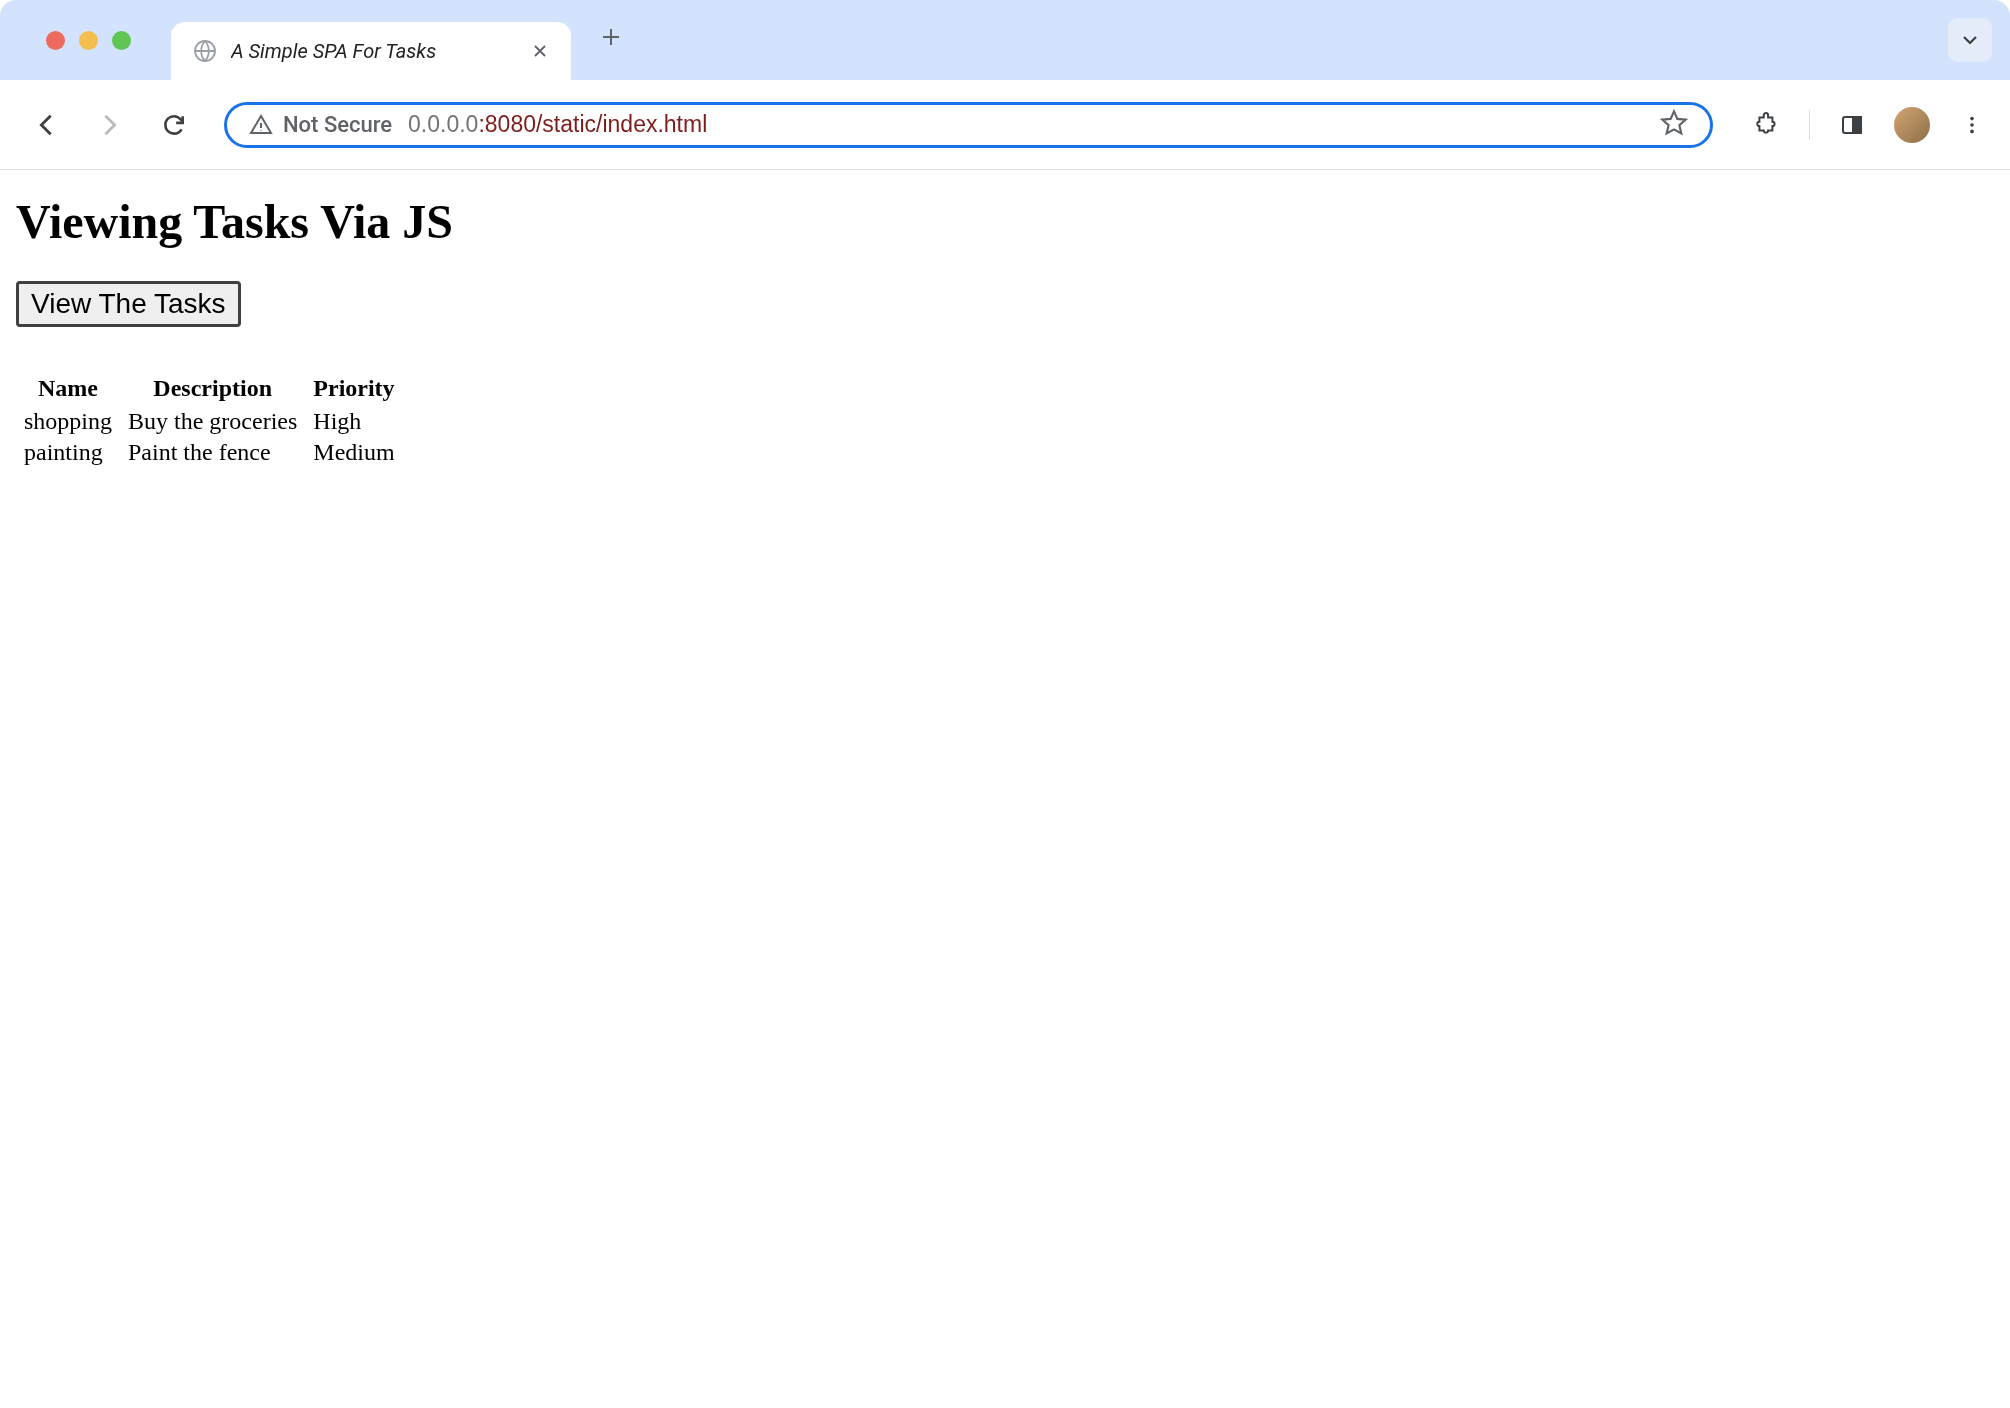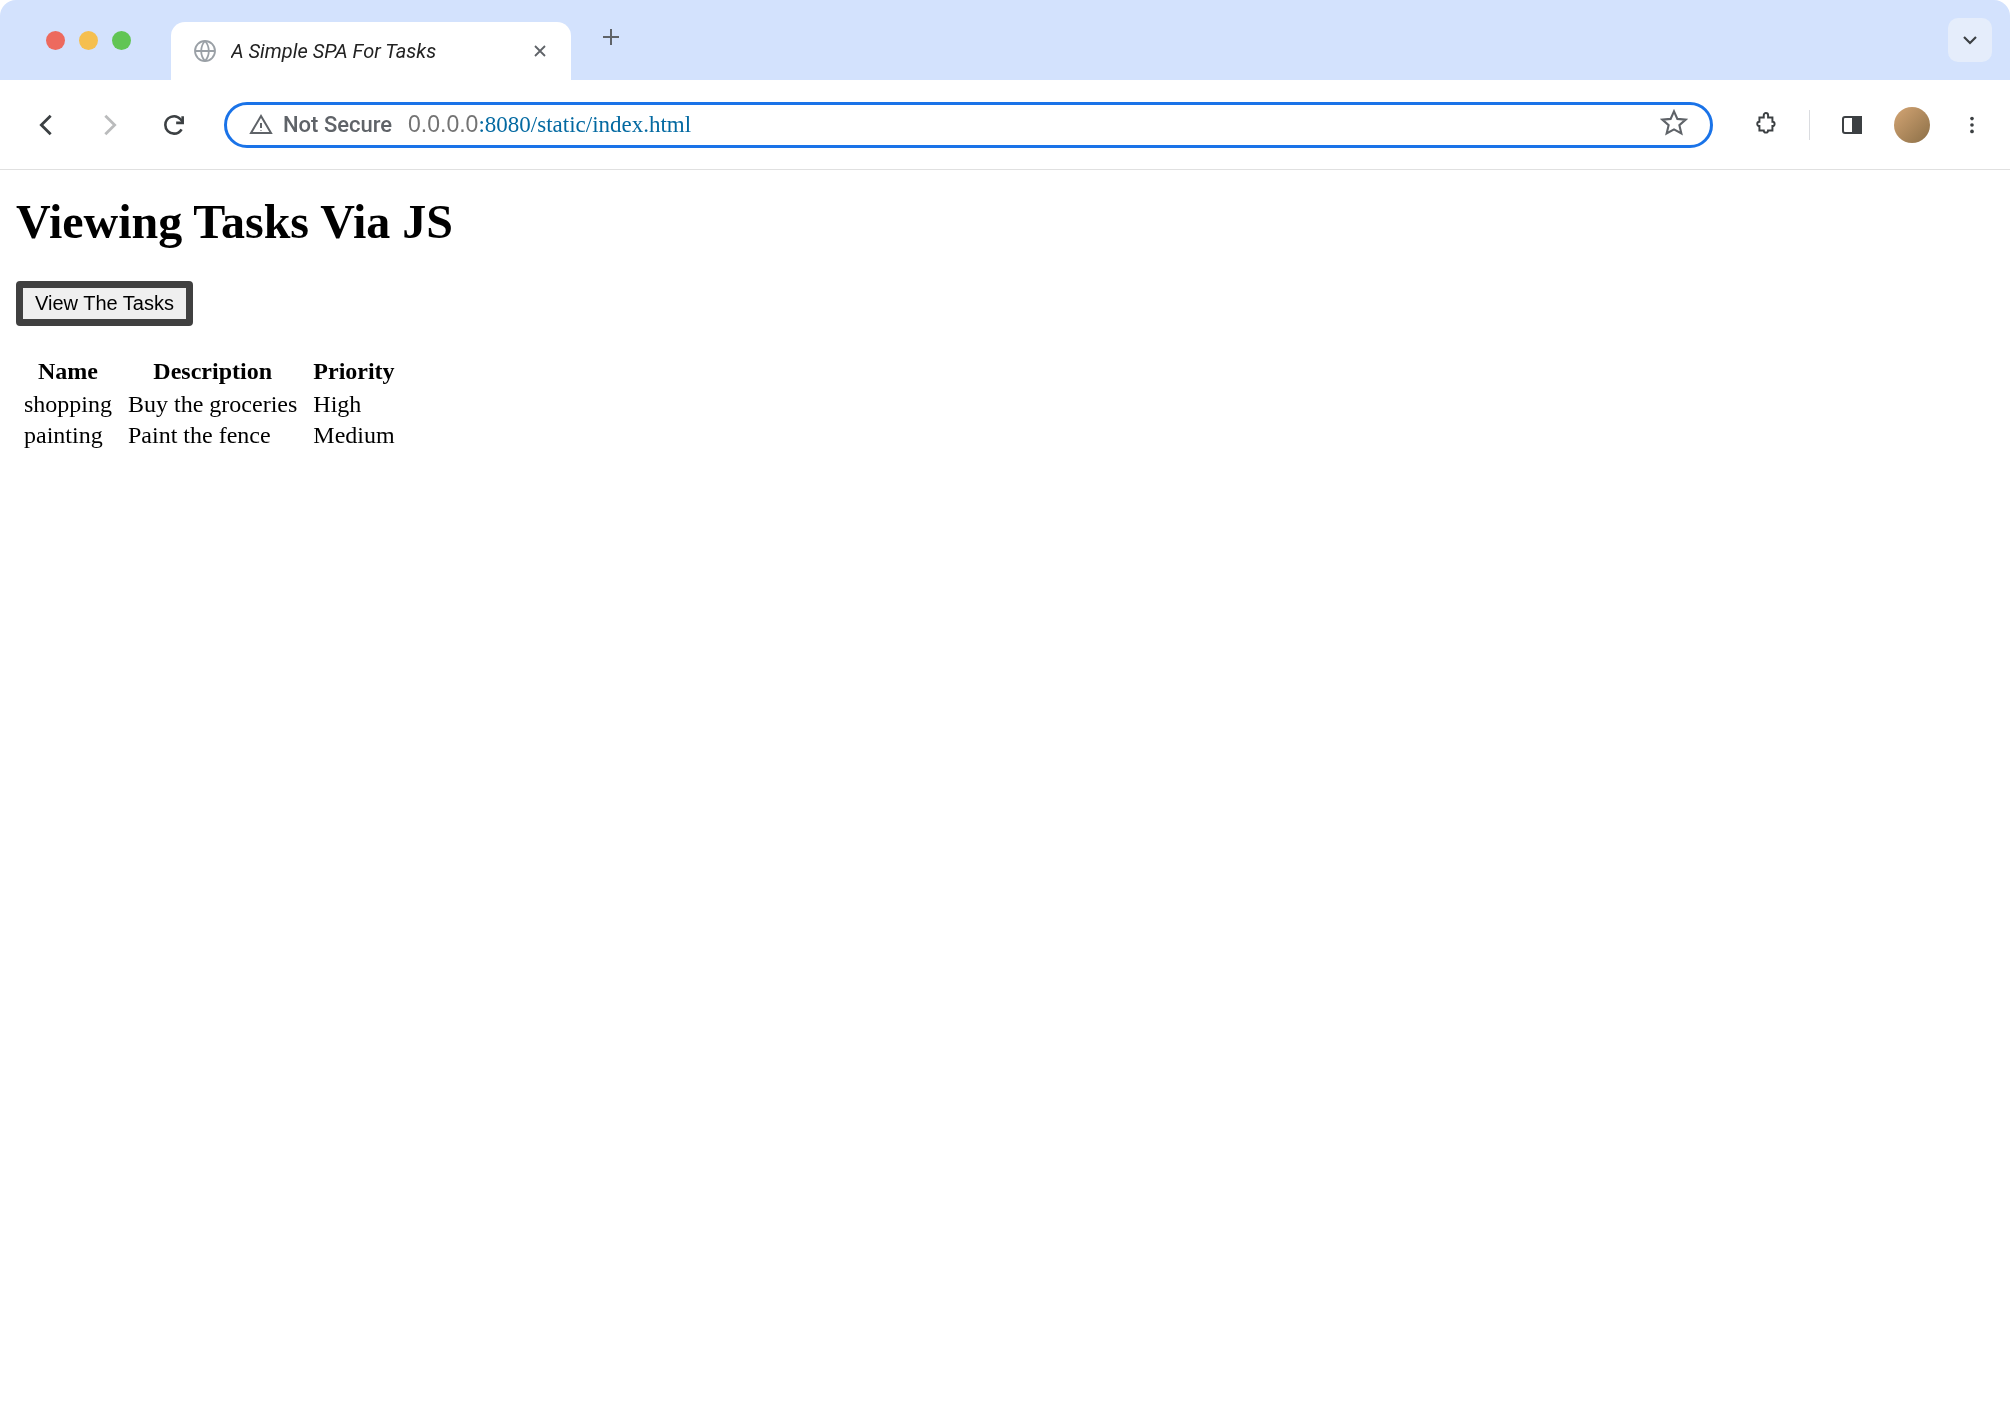--- a/index.html
+++ b/index.html
@@ -160,21 +160,21 @@
     }
     
     .url-text {
       flex: 1;
       font-size: 23px;
       color: #202124;
       font-family: -apple-system, sans-serif;
     }
     
     .url-domain { color: #737373; }
-    .url-path { color: #0369a1; font-family: Liberation Serif, serif; }
+    .url-path { color: #7f1d1d; }
     
     .star-btn {
       cursor: pointer;
     }
     
     .toolbar-right {
       display: flex;
       align-items: center;
       gap: 24px;
       padding-left: 12px;
@@ -210,27 +210,27 @@
     }
     
     .page-content h1 {
       font-size: 48px;
       font-weight: bold;
       margin-bottom: 32px;
     }
     
     .view-tasks-btn {
       font-family: Arial, sans-serif;
-      font-size: 20px;
+      font-size: 28px;
       padding: 4px 12px;
       background: #efefef;
-      border: 7px solid #404040;
+      border: 3px solid #404040;
       border-radius: 4px;
       cursor: pointer;
-      margin-bottom: 28px;
+      margin-bottom: 44px;
     }
     
     .task-table {
       border-collapse: collapse;
       font-size: 24px;
     }
     
     .task-table th {
       font-weight: bold;
       text-align: center;

